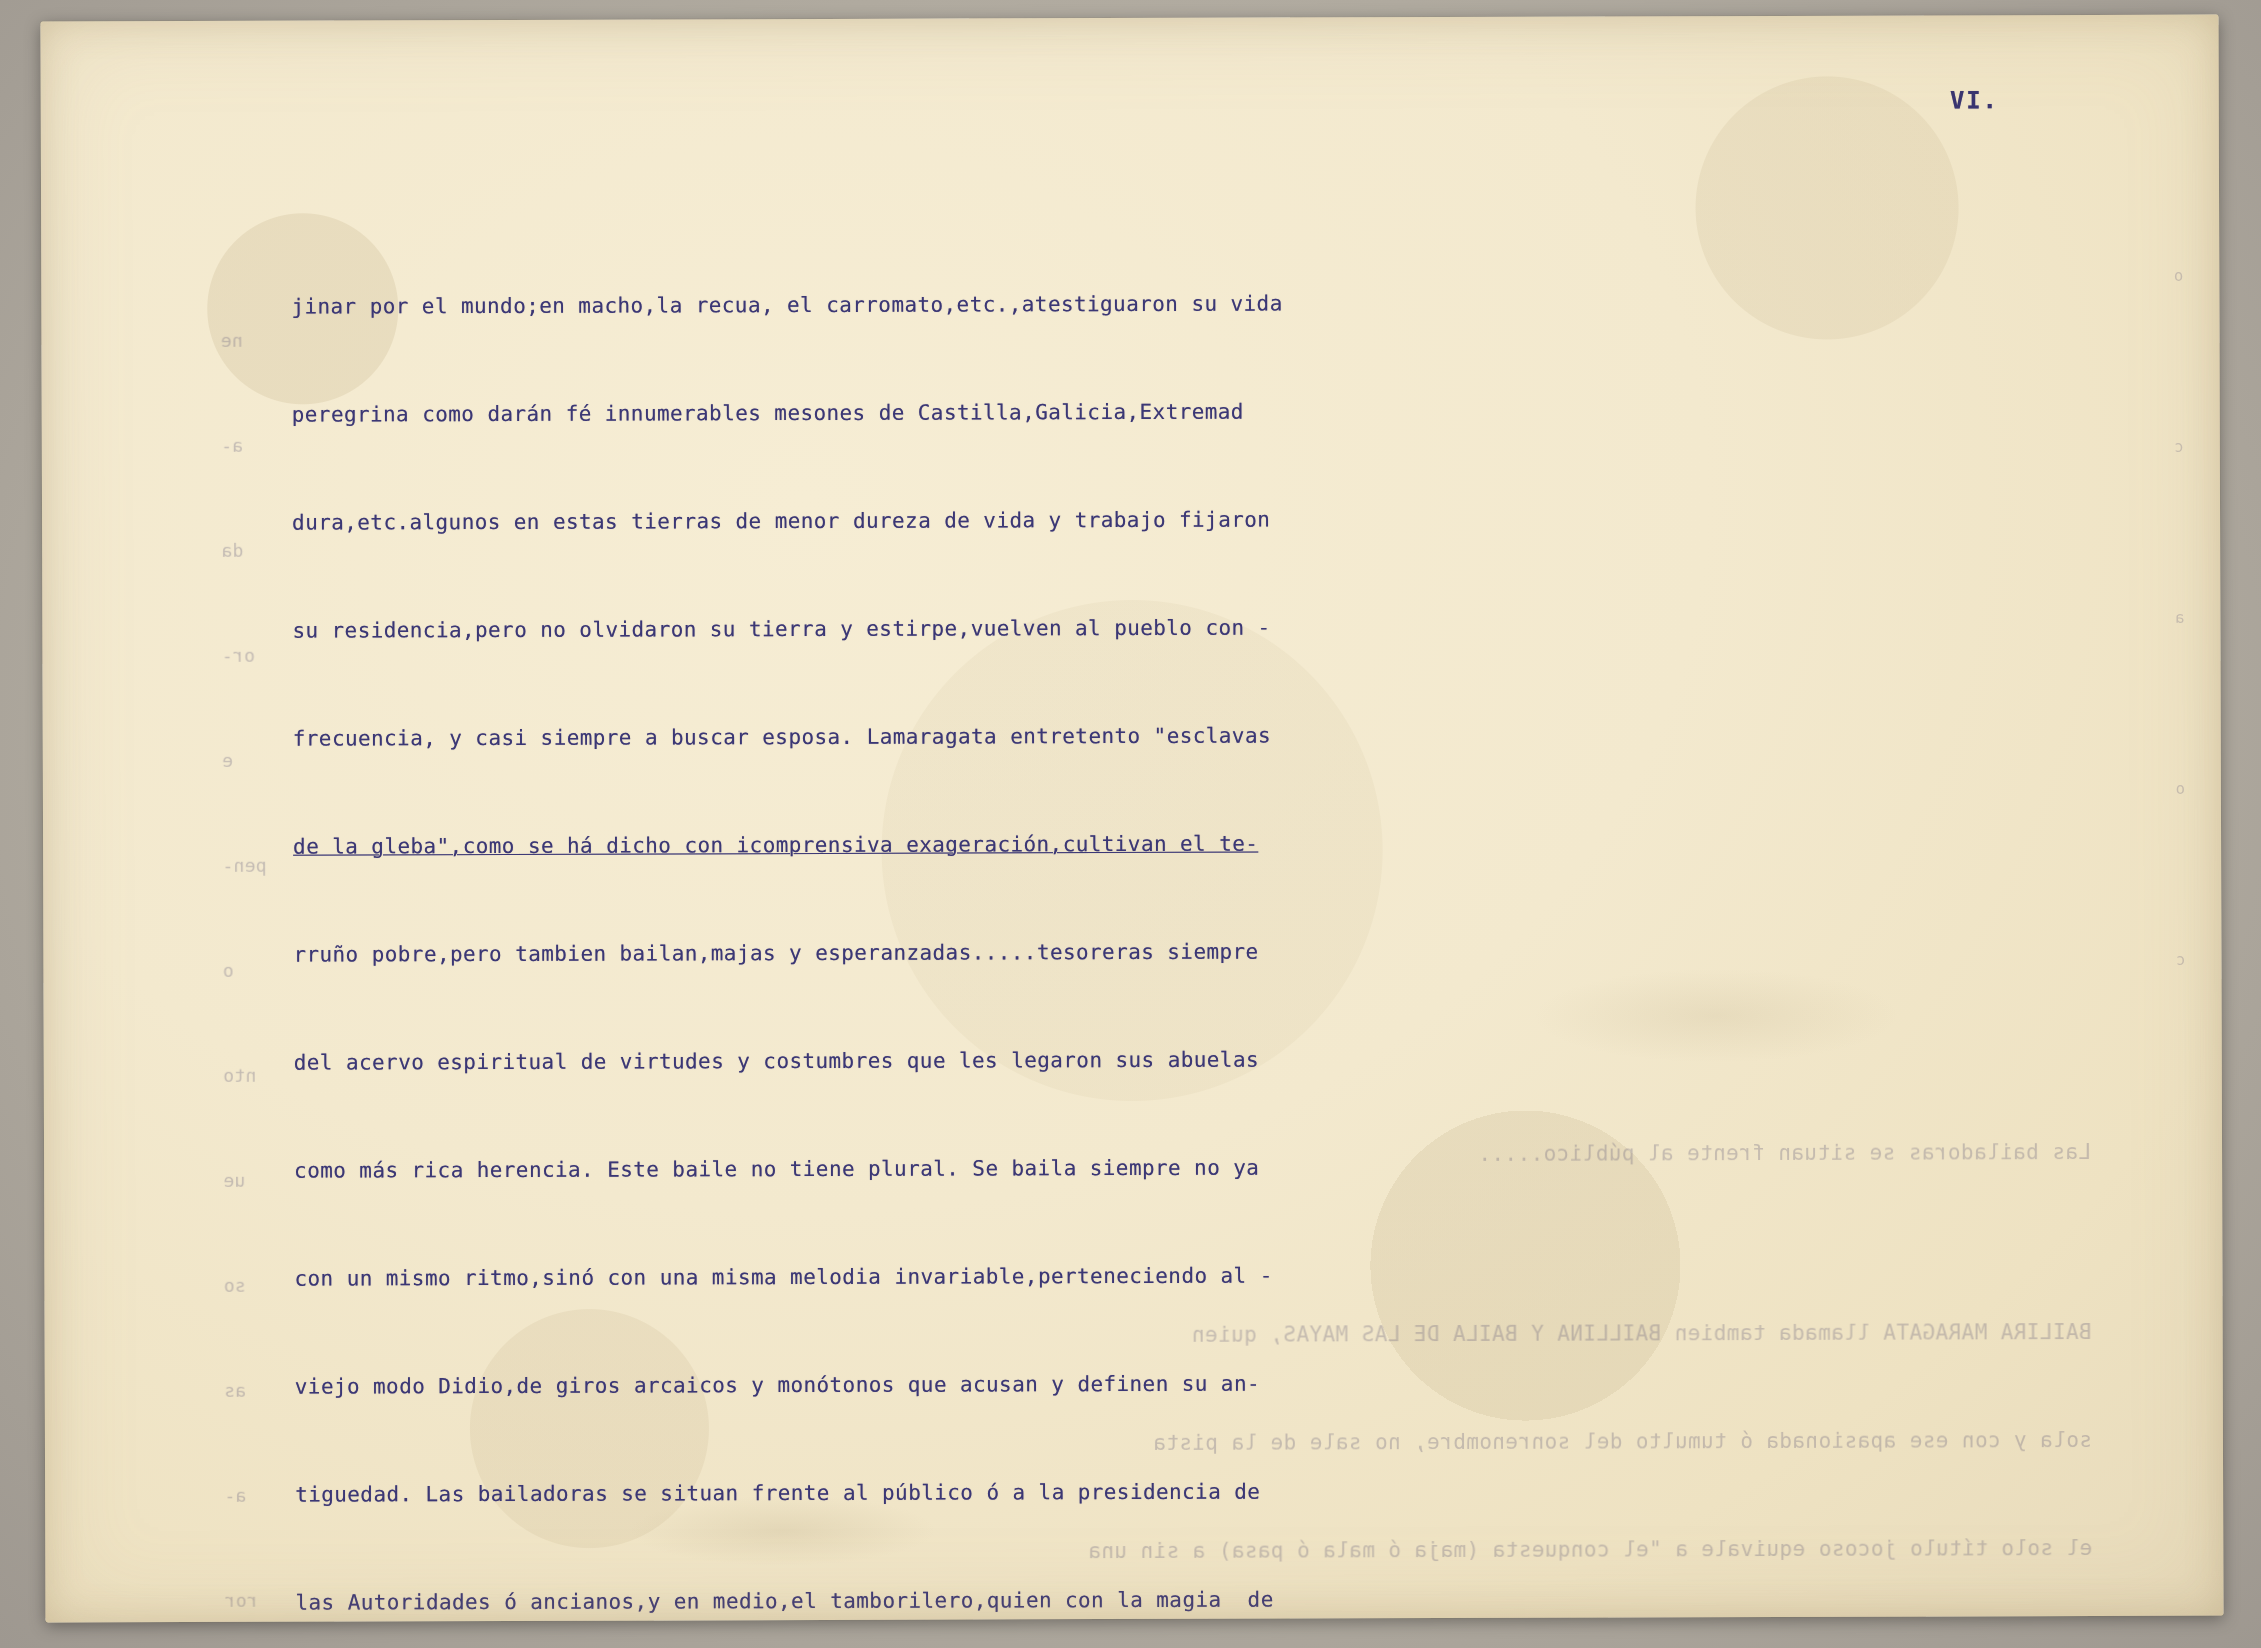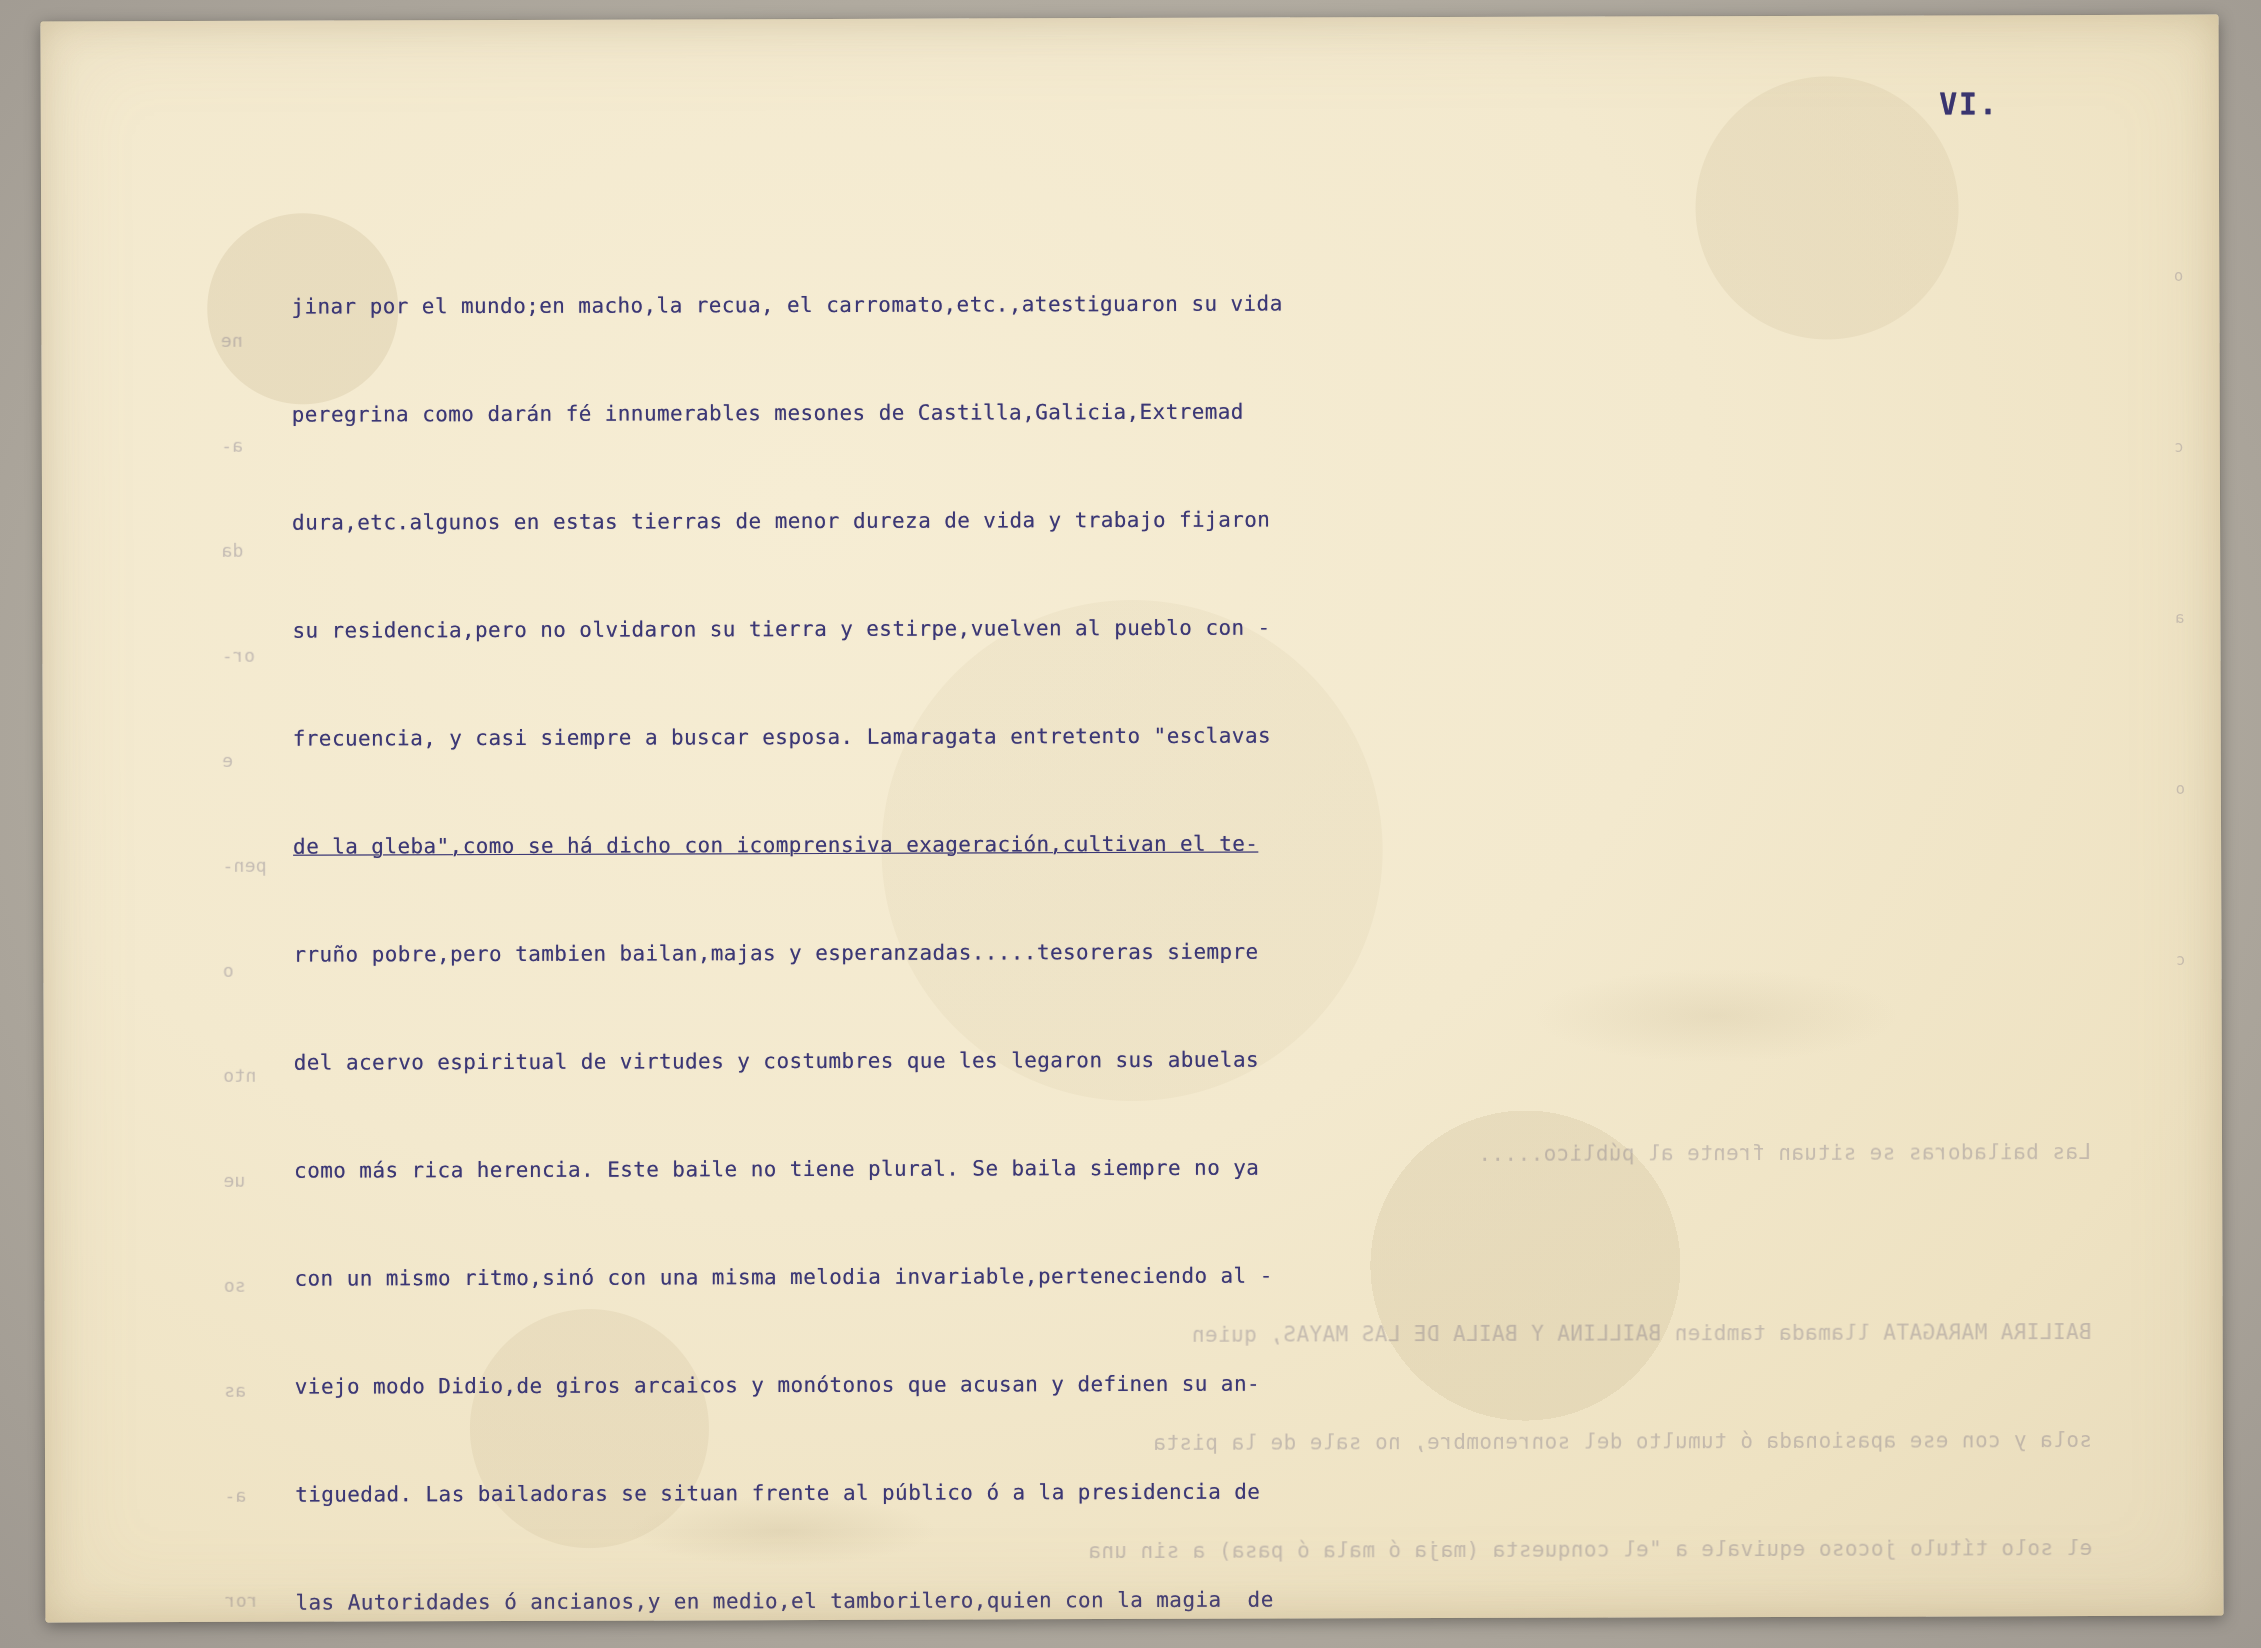--- a/index.html
+++ b/index.html
@@ -58,21 +58,21 @@
       inset 0 0 36px rgba(160,140,100,0.30),
       inset 0 0 95px rgba(170,150,110,0.18);
     pointer-events: none;
   }
 
   
   #folio {
     position: absolute;
     right: 220px;
     top: 71px;
-    font-size: 30px;
+    font-size: 24px;
     letter-spacing: 1.8px;
     color: #3a3570;
     font-weight: bold;
     text-shadow: 0 0 0.7px rgba(58,53,112,0.55);
   }
 
   
   #typed-block {
     position: absolute;
     left: 250px;

